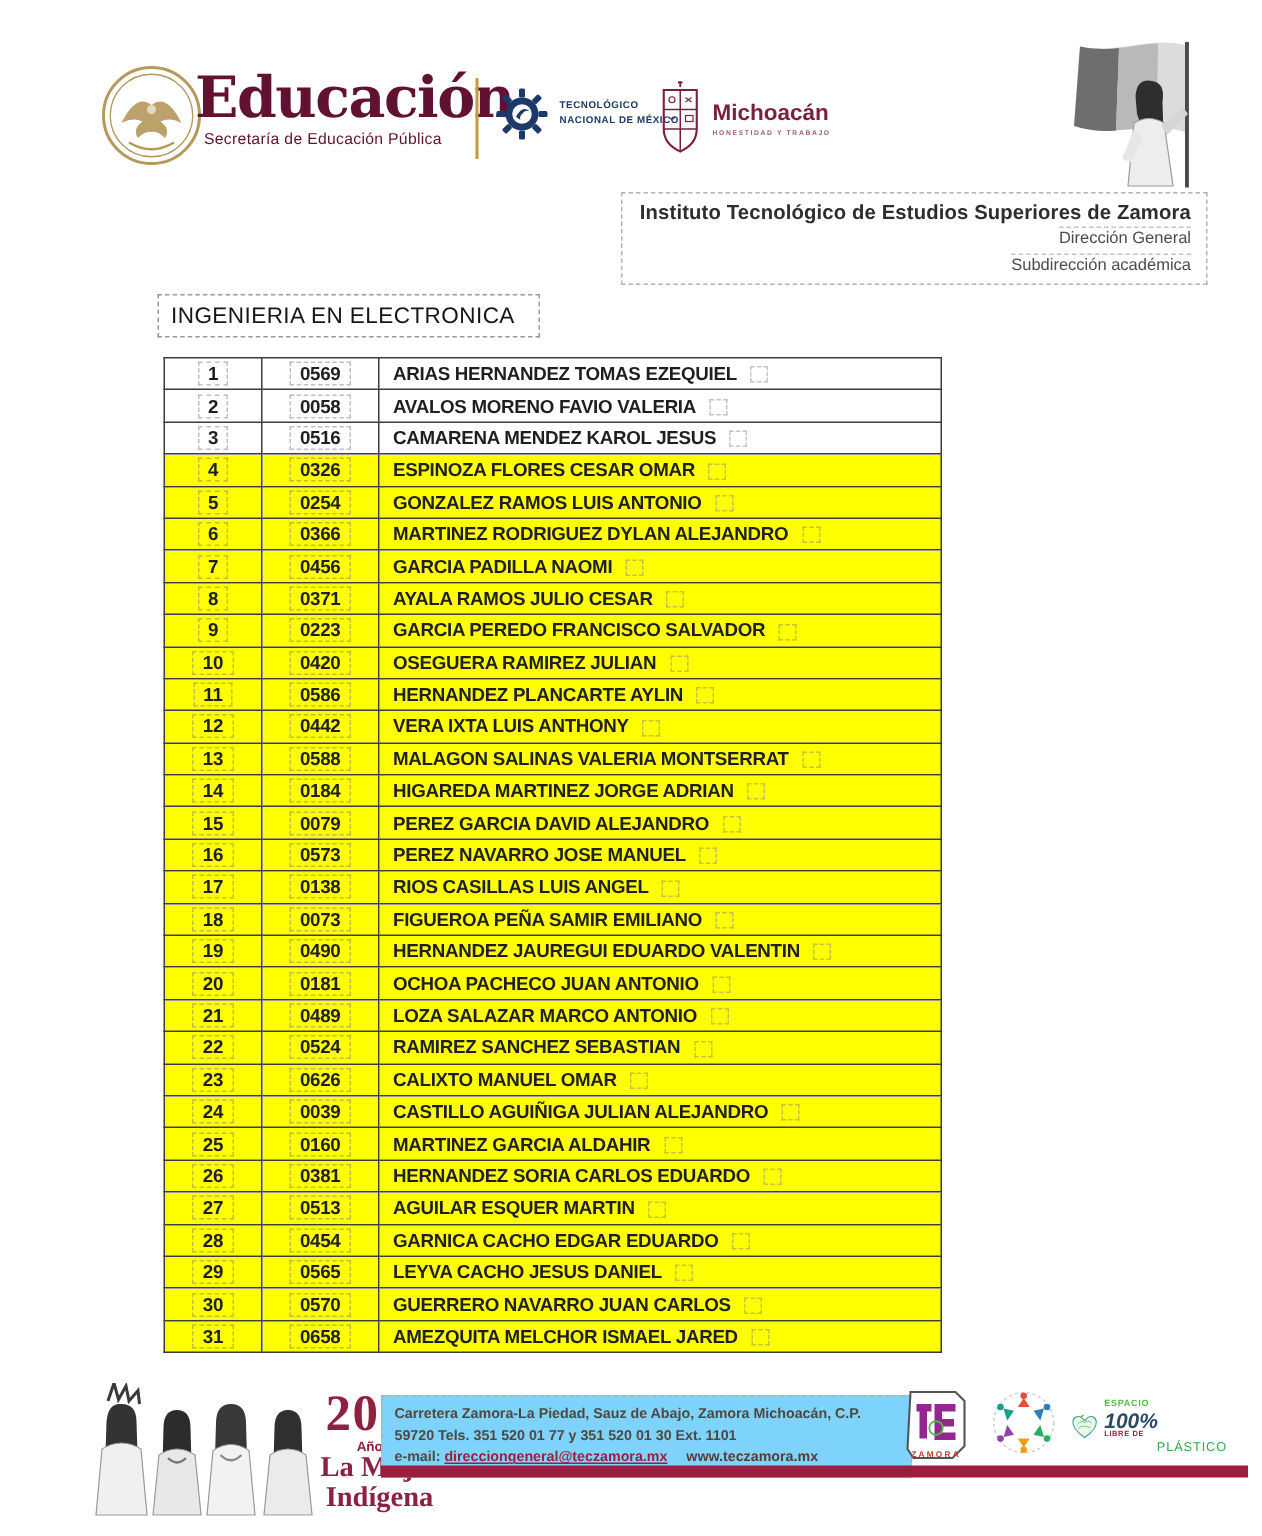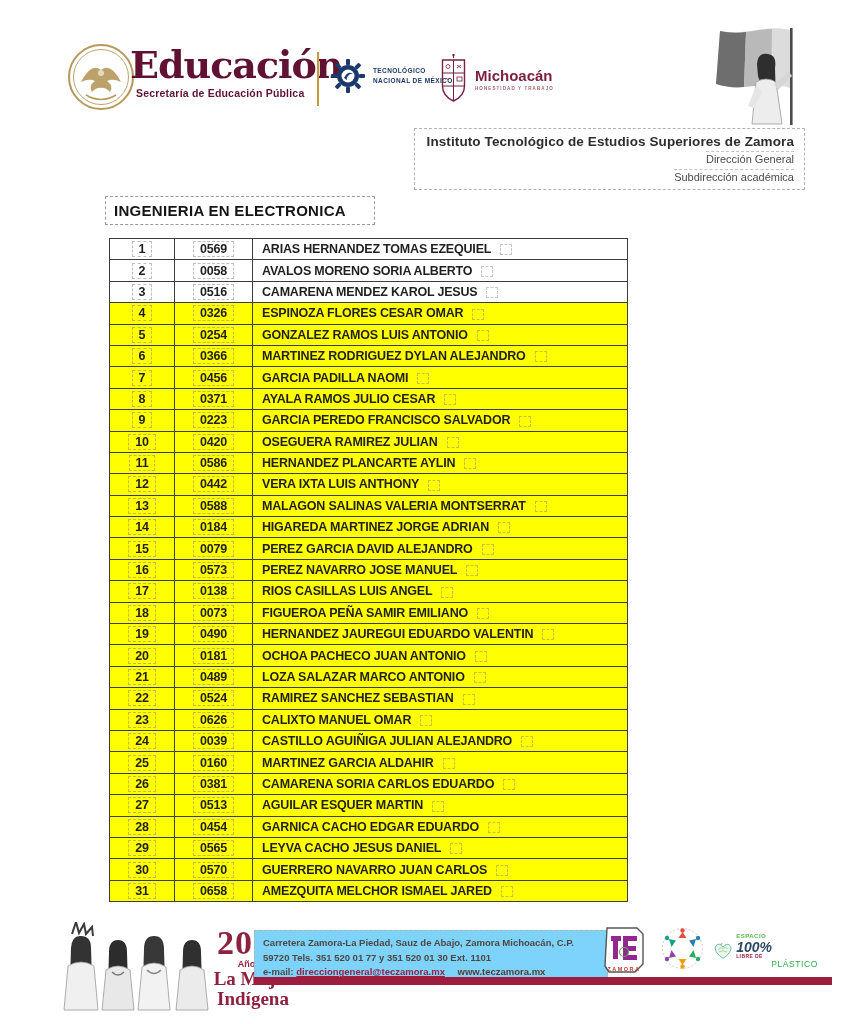--- a/index.html
+++ b/index.html
@@ -4,36 +4,36 @@
 <style>
   * { box-sizing: border-box; margin: 0; padding: 0; }
   html,body { background:#ffffff; }
   body { font-family:"Liberation Sans", sans-serif; }
   .page { position:relative; width:841px; height:1024px; background:#fff; overflow:hidden;margin-left:14px; }
 
   
   .hdr-seal { position:absolute; left:52px; top:40px; width:70px; height:74px; }
   .hdr-educacion { position:absolute; left:116px; top:44px; width:200px; }
   .hdr-educacion .word { font-family:"DejaVu Serif", serif; font-weight:bold; font-size:38px; color:#611232; letter-spacing:-1px; line-height:1.1; }
-  .hdr-educacion .sub { font-size:10.5px; font-weight:bold; color:#611232; letter-spacing:.2px; margin-top:1px; padding-left:6px; }
+  .hdr-educacion .sub { font-size:10.5px; font-weight:normal; color:#611232; letter-spacing:.2px; margin-top:1px; padding-left:6px; }
   .hdr-divider { position:absolute; left:303px; top:52px; width:2px; height:54px; background:#c49a3f; }
   .tecnm { position:absolute; left:316px; top:58px; display:flex; align-items:center; gap:7px; }
   .tecnm-text { font-size:6.5px; font-weight:bold; color:#1b396a; letter-spacing:.4px; line-height:1.5; }
   .mich { position:absolute; left:426px; top:54px; display:flex; align-items:center; gap:8px;justify-content:flex-end; }
   .mich-text .t { font-size:15px; font-weight:bold; color:#7a1f3d; }
   .mich-text .s { font-size:4.5px; font-weight:bold; color:#a2606f; letter-spacing:1.1px; margin-top:2px; }
   .flag-woman { position:absolute; left:688px; top:26px; width:106px; height:102px; }
 
   
   .institute { position:absolute; right:50px; top:128px; text-align:right; border:1.5px dashed #b3b3b3; padding:5px 10px 4px 12px; background:#fff; }
   .institute-name { font-size:13.5px; font-weight:bold; color:#2d2d2d; letter-spacing:.1px; white-space:nowrap; }
   .institute-line { font-size:11px; color:#4b4b4b; margin-top:2px; border-top:1px dashed #c4c4c4; display:inline-block; padding-top:1px; }
 
   
-  .program-title { position:absolute; left:91px; top:196px; border:1.6px dashed #9a9a9a; padding:5px 28px 5px 8px; font-size:15px; font-weight:700; color:#151515; letter-spacing:.3px; background:#fff; white-space:nowrap; }
+  .program-title { position:absolute; left:91px; top:196px; border:1.6px dashed #9a9a9a; padding:5px 16px 5px 8px; font-size:15px; font-weight:400; color:#151515; letter-spacing:.3px; background:#fff; white-space:nowrap; }
 
   
   table.students { position:absolute; left:95px; top:238px; width:518px; border-collapse:collapse; table-layout:fixed; }
   table.students td { border:1.4px solid #3c3c3c; height:21.4px; font-size:12.5px; font-weight:600; color:#1f1f1f; letter-spacing:-.2px; padding:0; background:#fff; overflow:hidden; white-space:nowrap; }
   table.students tr.hl td { background:#ffff00; }
   td.c-num { width:65px; text-align:center; }
   td.c-code { width:78px; text-align:center; }
   td.c-name { width:375px; padding-left:9px !important; text-align:left; }
   .mark { outline:1px dashed rgba(130,130,130,.5); padding:0 6px; display:inline-block; line-height:14px; }
   td.c-name span::after { content:""; display:inline-block; width:10px; height:9px; border:1px dashed rgba(130,130,130,.45); margin-left:9px; vertical-align:middle; }
@@ -140,21 +140,21 @@
   <table class="students">
     <tbody>
         <tr>
           <td class="c-num"><span class="mark">1</span></td>
           <td class="c-code"><span class="mark">0569</span></td>
           <td class="c-name"><span>ARIAS HERNANDEZ TOMAS EZEQUIEL</span></td>
         </tr>
         <tr>
           <td class="c-num"><span class="mark">2</span></td>
           <td class="c-code"><span class="mark">0058</span></td>
-          <td class="c-name"><span>AVALOS MORENO SORIA ALBERTO</span></td>
+          <td class="c-name"><span>AVALOS MORENO FAVIO VALERIA</span></td>
         </tr>
         <tr>
           <td class="c-num"><span class="mark">3</span></td>
           <td class="c-code"><span class="mark">0516</span></td>
           <td class="c-name"><span>CAMARENA MENDEZ KAROL JESUS</span></td>
         </tr>
         <tr class="hl">
           <td class="c-num"><span class="mark">4</span></td>
           <td class="c-code"><span class="mark">0326</span></td>
           <td class="c-name"><span>ESPINOZA FLORES CESAR OMAR</span></td>
@@ -260,21 +260,21 @@
           <td class="c-name"><span>CASTILLO AGUIÑIGA JULIAN ALEJANDRO</span></td>
         </tr>
         <tr class="hl">
           <td class="c-num"><span class="mark">25</span></td>
           <td class="c-code"><span class="mark">0160</span></td>
           <td class="c-name"><span>MARTINEZ GARCIA ALDAHIR</span></td>
         </tr>
         <tr class="hl">
           <td class="c-num"><span class="mark">26</span></td>
           <td class="c-code"><span class="mark">0381</span></td>
-          <td class="c-name"><span>CAMARENA SORIA CARLOS EDUARDO</span></td>
+          <td class="c-name"><span>HERNANDEZ SORIA CARLOS EDUARDO</span></td>
         </tr>
         <tr class="hl">
           <td class="c-num"><span class="mark">27</span></td>
           <td class="c-code"><span class="mark">0513</span></td>
           <td class="c-name"><span>AGUILAR ESQUER MARTIN</span></td>
         </tr>
         <tr class="hl">
           <td class="c-num"><span class="mark">28</span></td>
           <td class="c-code"><span class="mark">0454</span></td>
           <td class="c-name"><span>GARNICA CACHO EDGAR EDUARDO</span></td>

